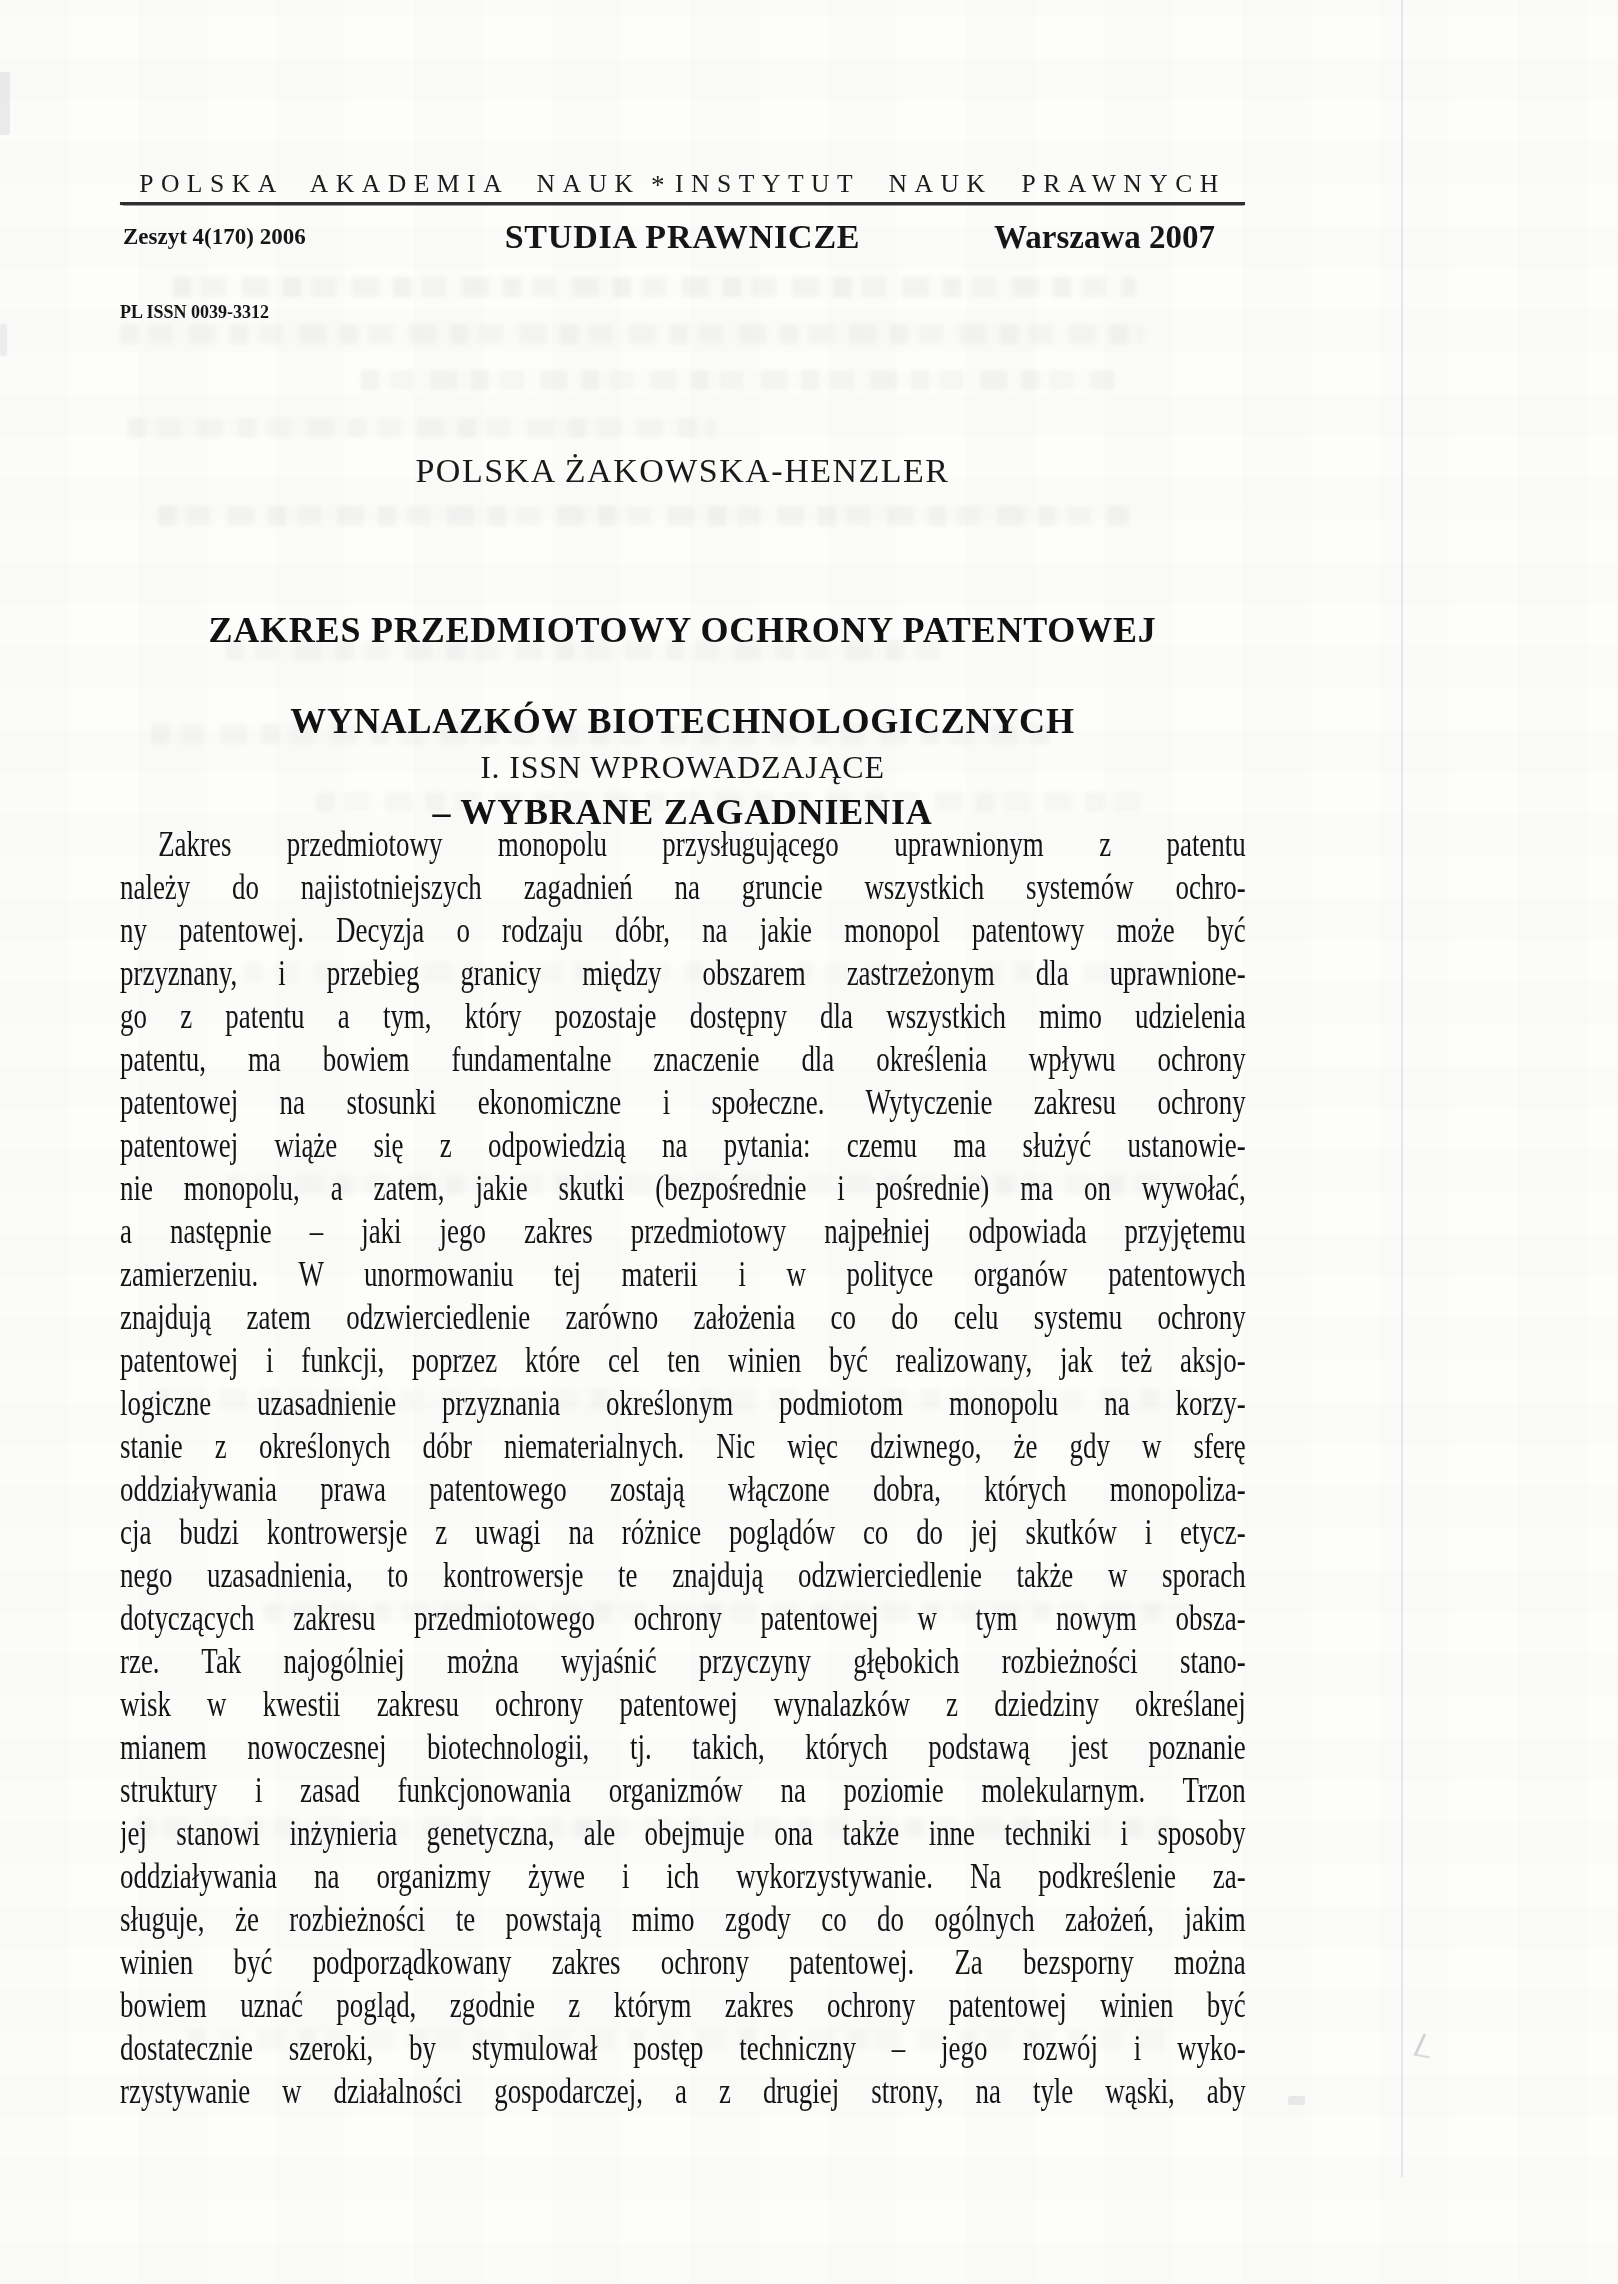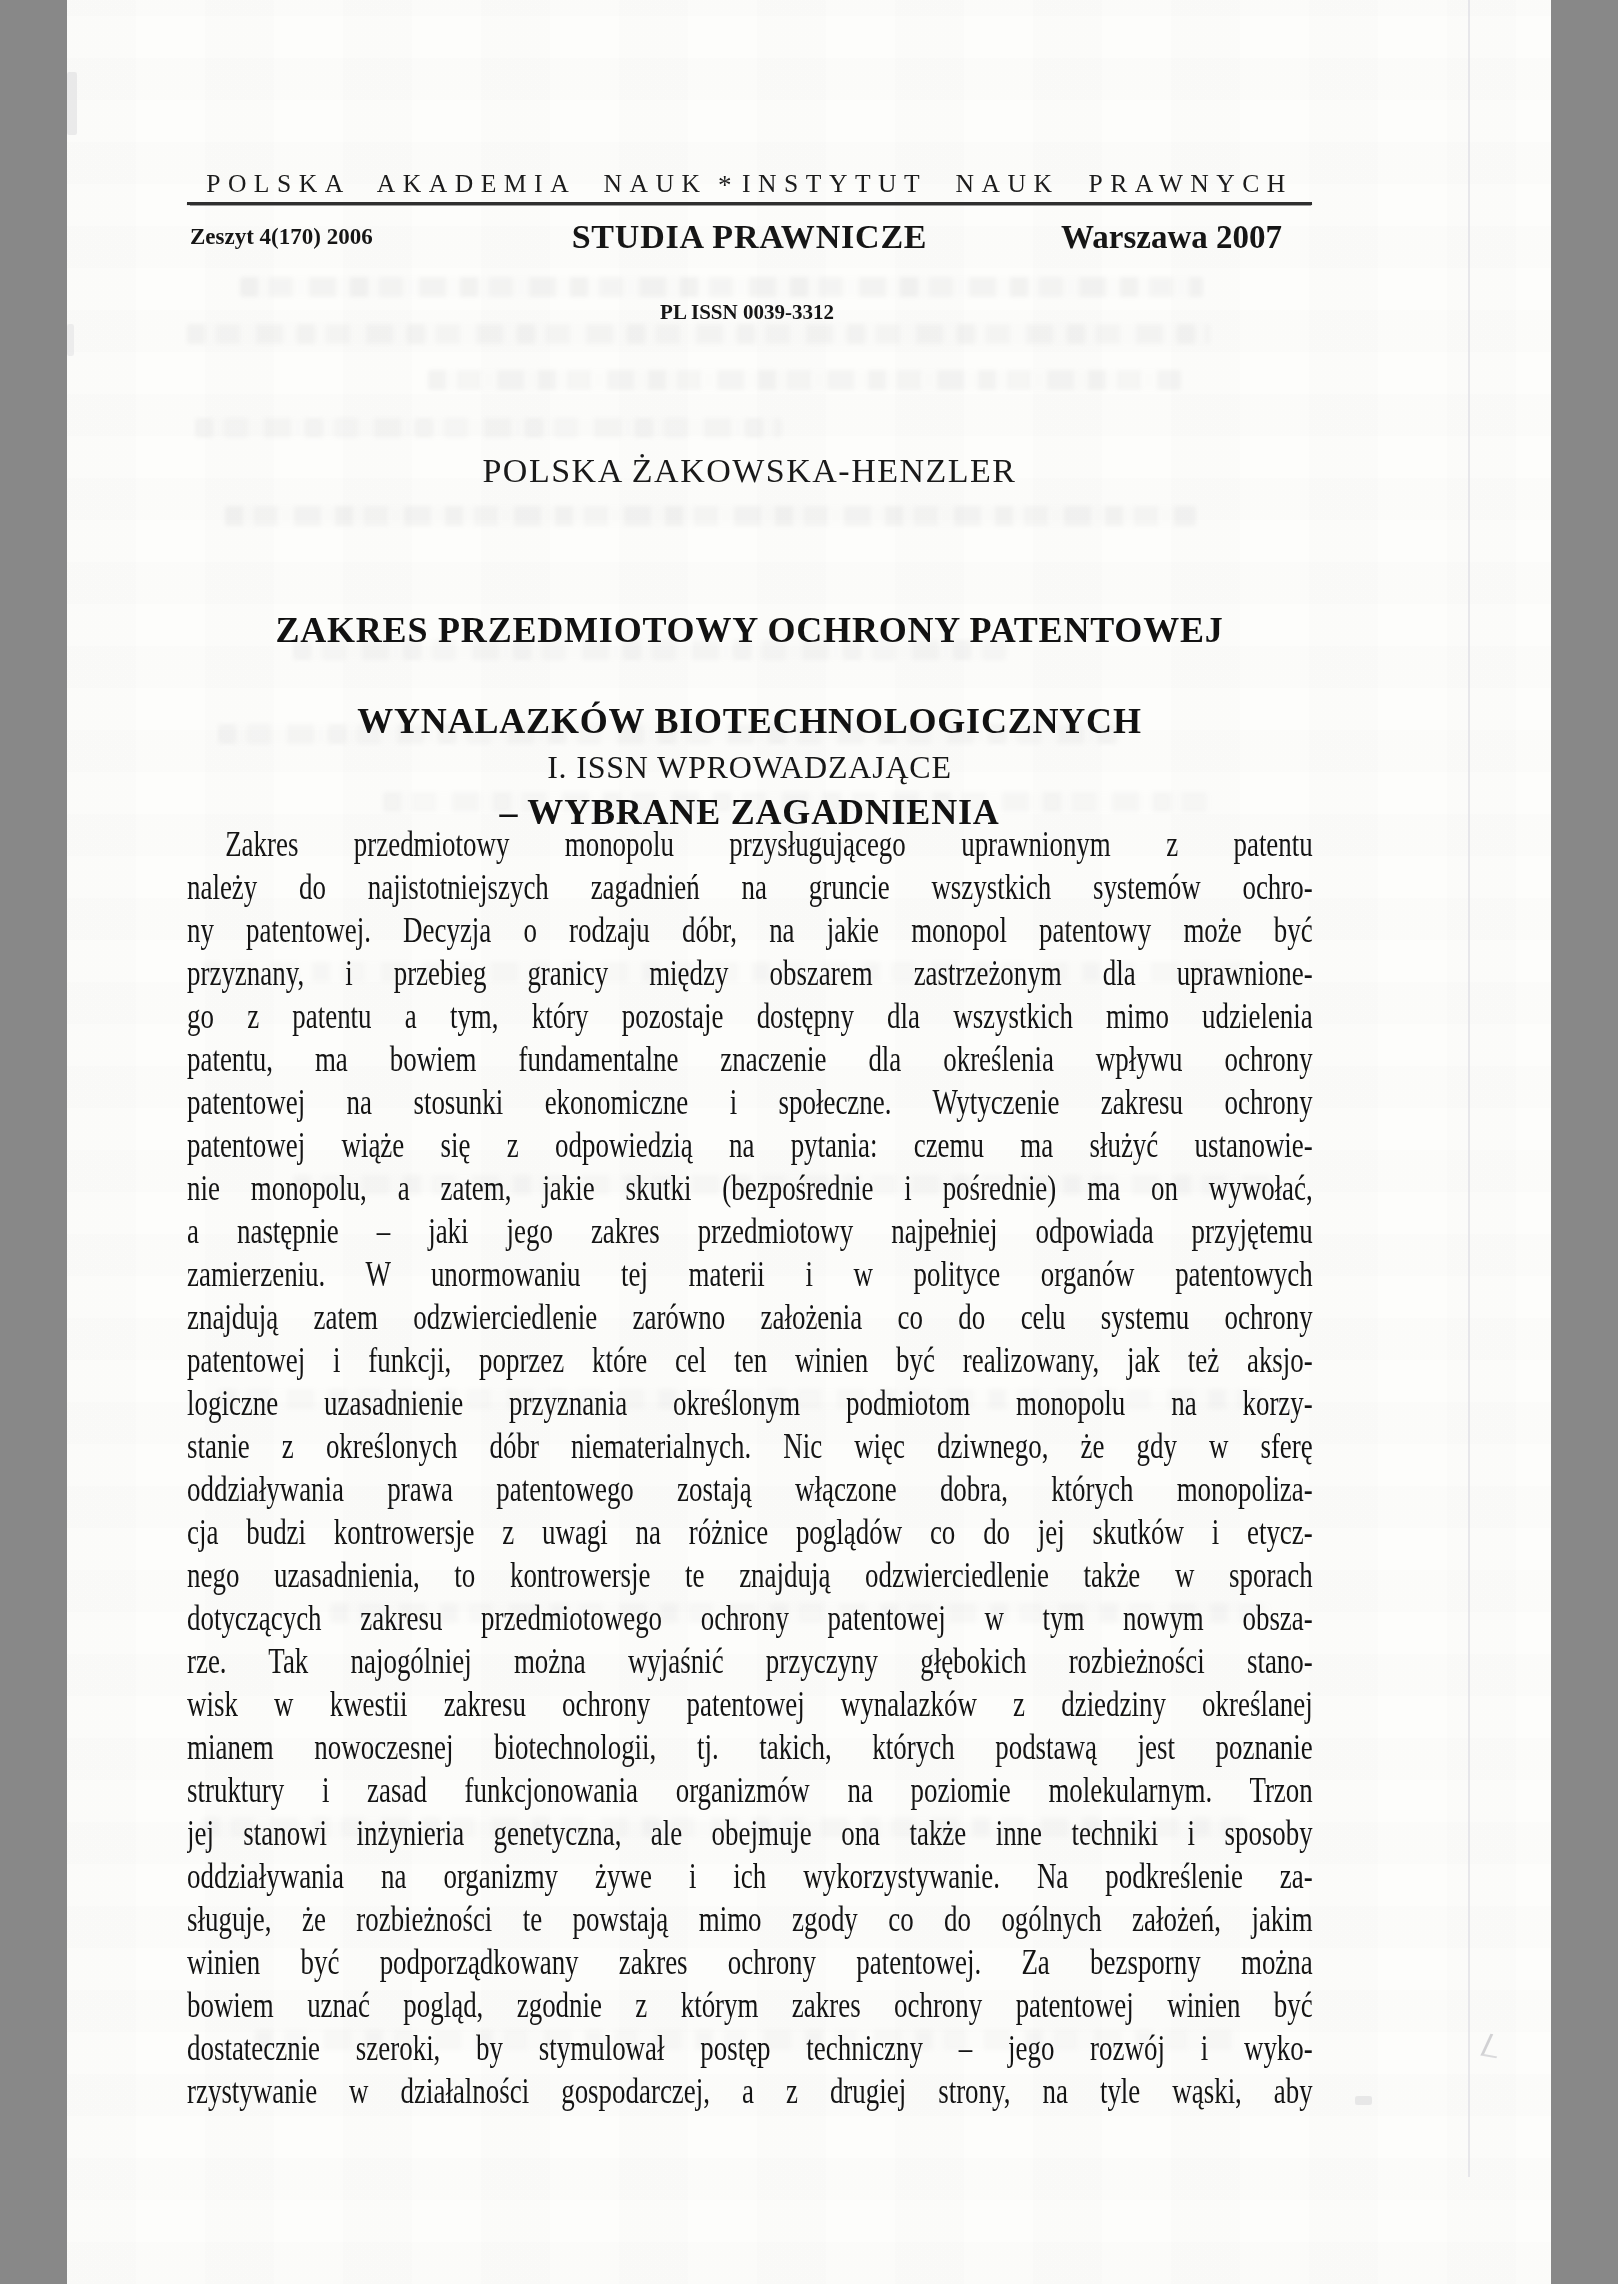--- a/index.html
+++ b/index.html
@@ -1,18 +1,18 @@
 <!DOCTYPE html>
 <html style="font-size:12px"><head>
 <meta charset="utf-8">
 <style>
   html,body{margin:0;padding:0;background:#888;}
   .page{
     position:relative;
-    width:1484px;height:2284px;
+    width:1618px;height:2284px;
     margin:0 auto;
     background-color:#fdfdfb;
     background-image:
       repeating-linear-gradient(0deg, rgba(90,90,100,.012) 0 42px, rgba(0,0,0,0) 42px 84px),
       repeating-linear-gradient(90deg, rgba(90,90,100,.01) 0 69px, rgba(0,0,0,0) 69px 138px);
     overflow:hidden;
     font-family:"Liberation Serif","DejaVu Serif",serif;
     color:#161616;
   }
   
@@ -25,21 +25,21 @@
   }
   .inst .sep{letter-spacing:0;margin:0 10.5px;font-size:27px;vertical-align:-1.5px;}
   .rule{
     position:absolute;left:120px;top:202px;width:1125px;height:3px;
     background:#2f2f2f;box-shadow:0 0.8px 0.8px rgba(60,60,60,.5);z-index:3;
   }
   .mrow{position:absolute;left:120px;top:219px;width:1125px;height:39px;z-index:3;}
   .issue{position:absolute;left:3px;top:0;font-weight:bold;font-size:23px;line-height:36px;}
   .jtitle{position:absolute;left:0;right:0;top:0;text-align:center;font-weight:bold;font-size:34px;line-height:36px;letter-spacing:0.8px;}
   .place{position:absolute;right:30px;top:0;font-weight:bold;font-size:33px;line-height:36px;}
-  .issn{position:absolute;left:120px;top:297px;width:1120px;text-align:center;font-weight:bold;font-size:21px;line-height:30px;z-index:3;}
+  .issn{position:absolute;left:120px;top:297px;width:1120px;text-align:left;font-weight:bold;font-size:18px;line-height:30px;z-index:3;}
   
   .author{
     position:absolute;left:120px;top:452px;width:1125px;text-align:center;
     font-size:34px;line-height:38px;letter-spacing:1.5px;color:#1a1a1a;z-index:3;
   }
   .title{
     position:absolute;left:120px;top:561px;width:1125px;text-align:center;
     font-weight:bold;font-size:36px;z-index:3;color:#121212;
   }
   .title-line{line-height:43px;height:43px;letter-spacing:0.8px;margin-top:48px;}

